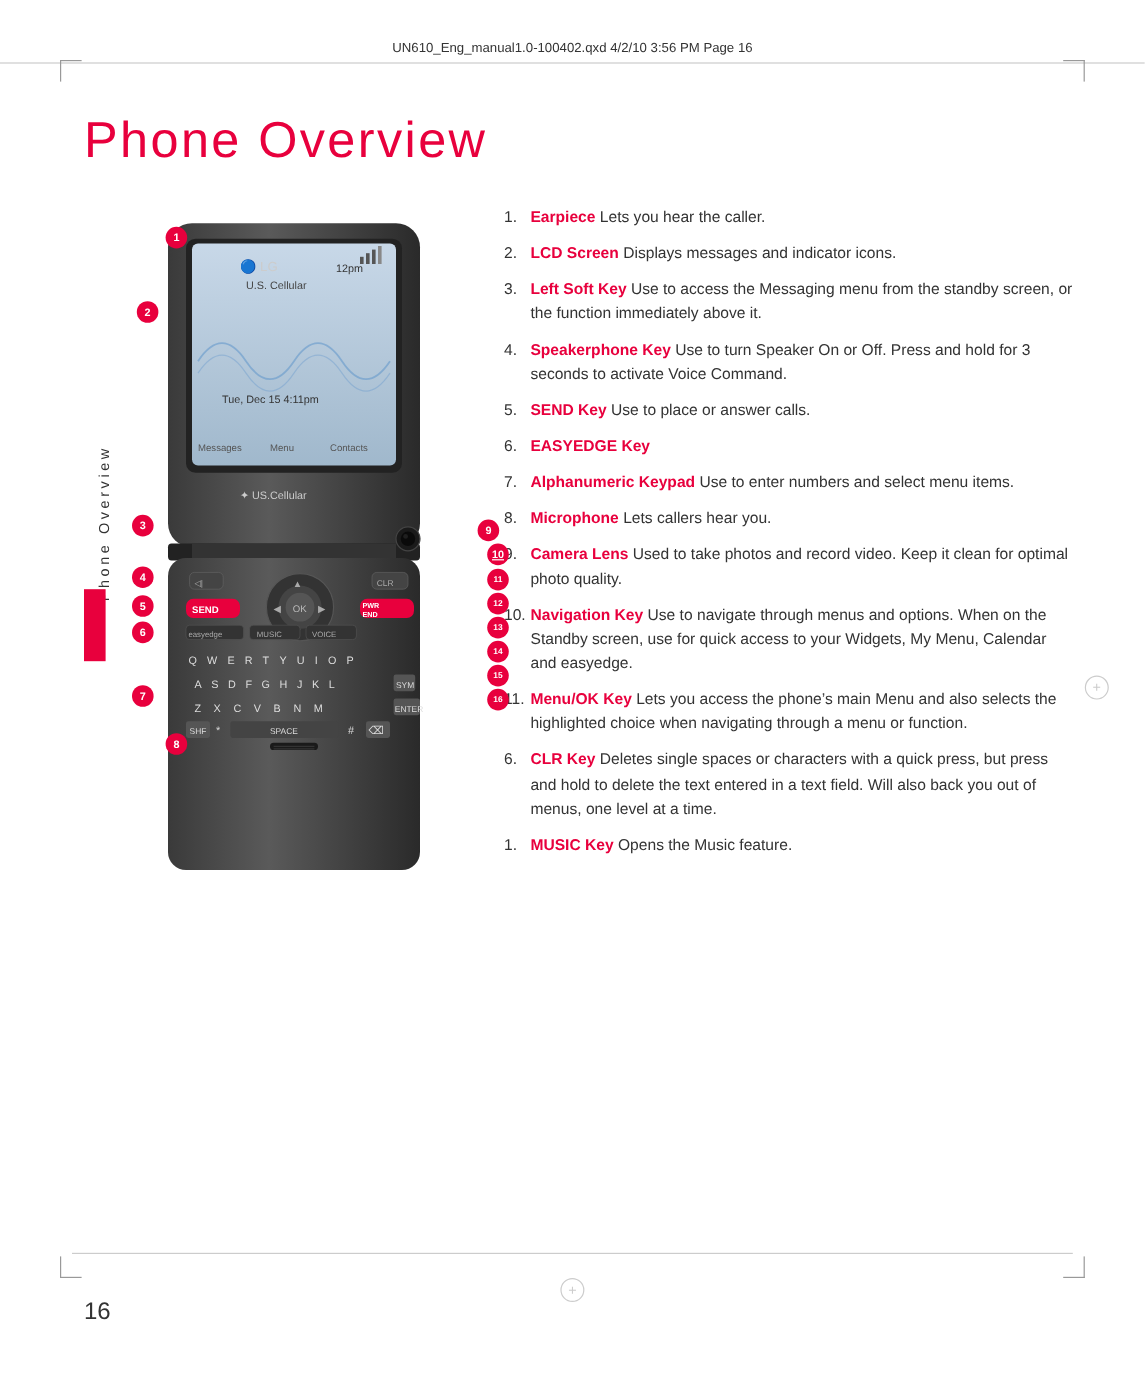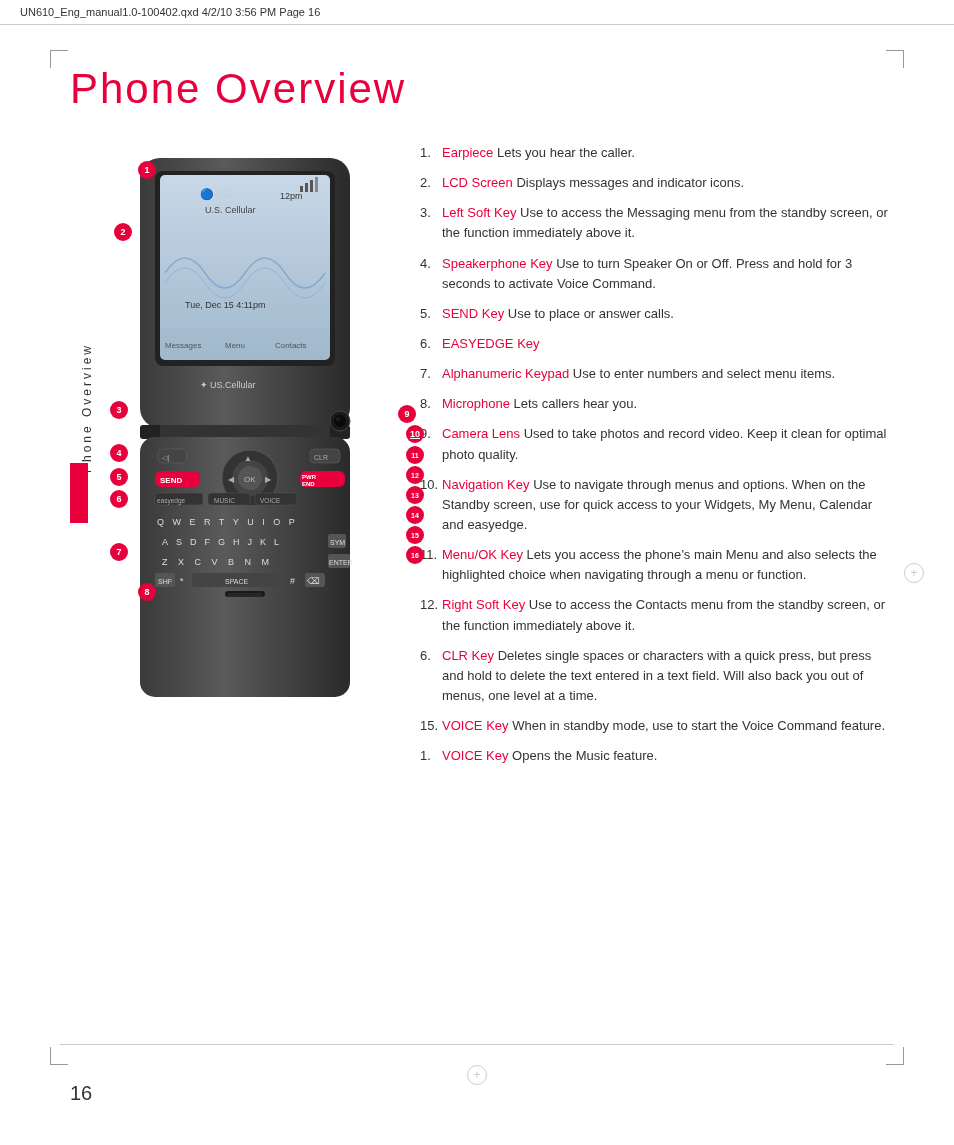--- a/index.html
+++ b/index.html
@@ -9,26 +9,27 @@
       background: #fff;
       font-family: 'Arial', sans-serif;
       position: relative;
       overflow-x: hidden;
     }
 
     
     .header-bar {
       width: 100%;
       border-bottom: 1px solid #ccc;
-      padding: 6px 20px;
+      padding: 6px 36px;
       font-size: 11px;
       color: #333;
       display: flex;
-      justify-content: flex-start;
+      justify-content: center;
       align-items: center;
+      margin-top: 28px;
     }
 
     
     .page-content {
       padding: 40px 60px 40px 70px;
     }
 
     
     .page-title {
       font-size: 42px;
@@ -72,21 +73,21 @@
       color: #333;
       min-width: 18px;
     }
 
     .desc-text {
       flex: 1;
     }
 
     .desc-keyword {
       color: #e8003d;
-      font-weight: normal;
+      font-weight: bold;
     }
 
     
     .page-number {
       position: absolute;
       bottom: 40px;
       left: 70px;
       font-size: 20px;
       color: #333;
     }
@@ -391,41 +392,29 @@
           <span class="desc-keyword">Navigation Key</span><span> Use to navigate through menus and options. When on the Standby screen, use for quick access to your Widgets, My Menu, Calendar and easyedge.</span>
         </span>
       </div>
       <div class="desc-item">
         <span class="desc-num">11.</span>
         <span class="desc-text">
           <span class="desc-keyword">Menu/OK Key</span><span> Lets you access the phone’s main Menu and also selects the highlighted choice when navigating through a menu or function.</span>
         </span>
       </div>
       <div class="desc-item">
-        <span class="desc-num">12.</span>
-        <span class="desc-text">
-          <span class="desc-keyword">Right Soft Key</span><span> Use to access the Contacts menu from the standby screen, or the function immediately above it.</span>
-        </span>
-      </div>
-      <div class="desc-item">
         <span class="desc-num">6.</span>
         <span class="desc-text">
           <span class="desc-keyword">CLR Key</span><span> Deletes single spaces or characters with a quick press, but press and hold to delete the text entered in a text field. Will also back you out of menus, one level at a time.</span>
         </span>
       </div>
       <div class="desc-item">
-        <span class="desc-num">15.</span>
-        <span class="desc-text">
-          <span class="desc-keyword">VOICE Key</span><span> When in standby mode, use to start the Voice Command feature.</span>
-        </span>
-      </div>
-      <div class="desc-item">
         <span class="desc-num">1.</span>
         <span class="desc-text">
-          <span class="desc-keyword">VOICE Key</span><span> Opens the Music feature.</span>
+          <span class="desc-keyword">MUSIC Key</span><span> Opens the Music feature.</span>
         </span>
       </div>
     </div>
 
   </div>
 
 </div>
 
 <div style="position:absolute; bottom:100px; left:60px; right:60px; height:1px; background:#ccc;"></div>
 

